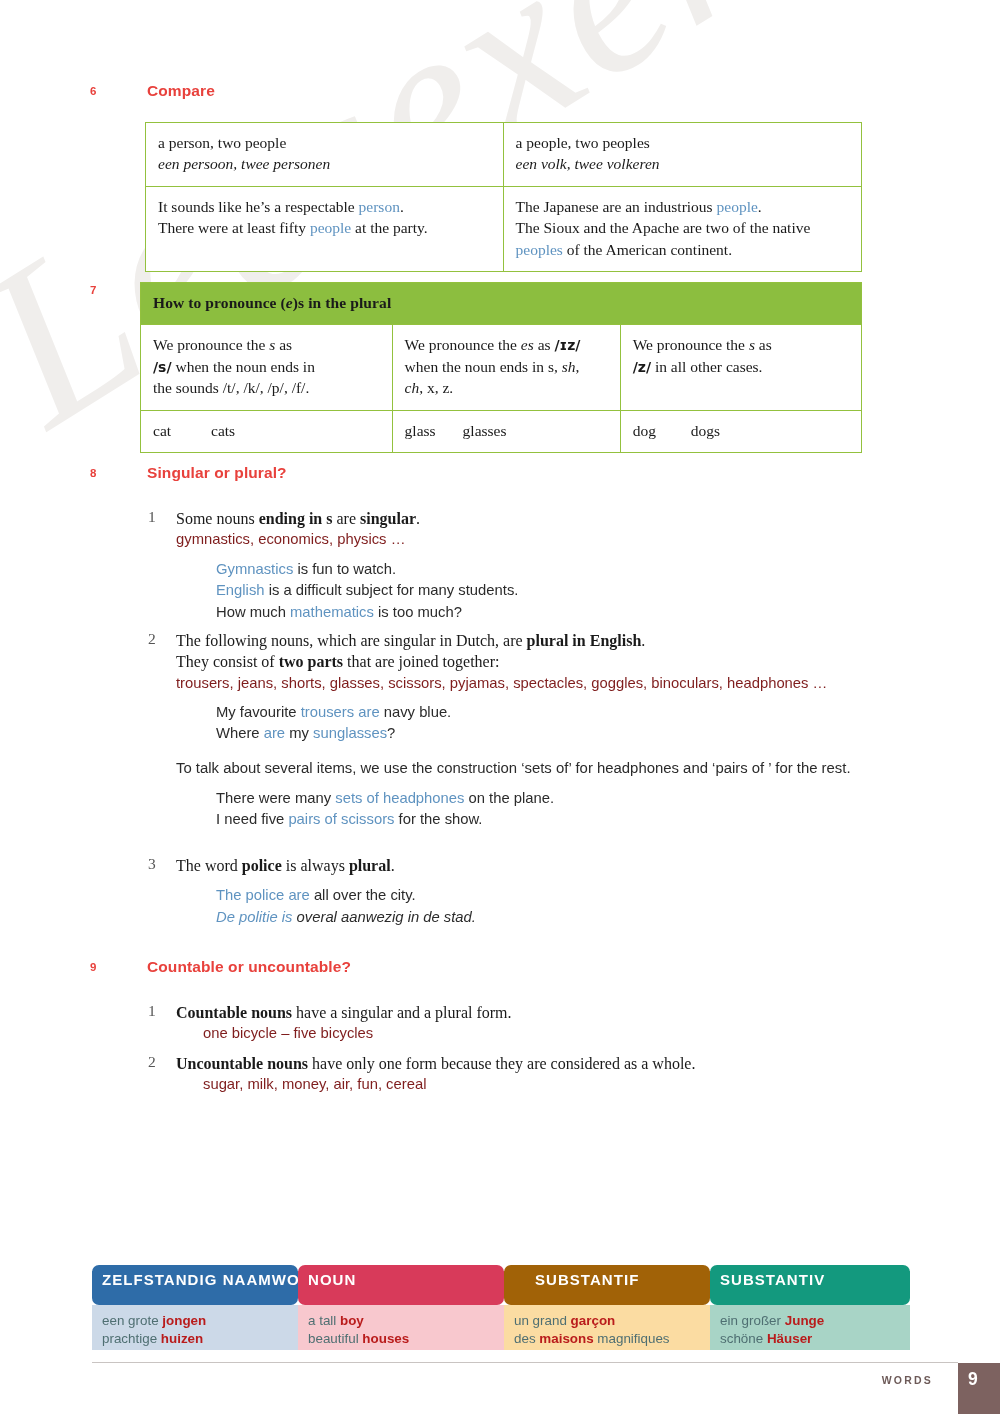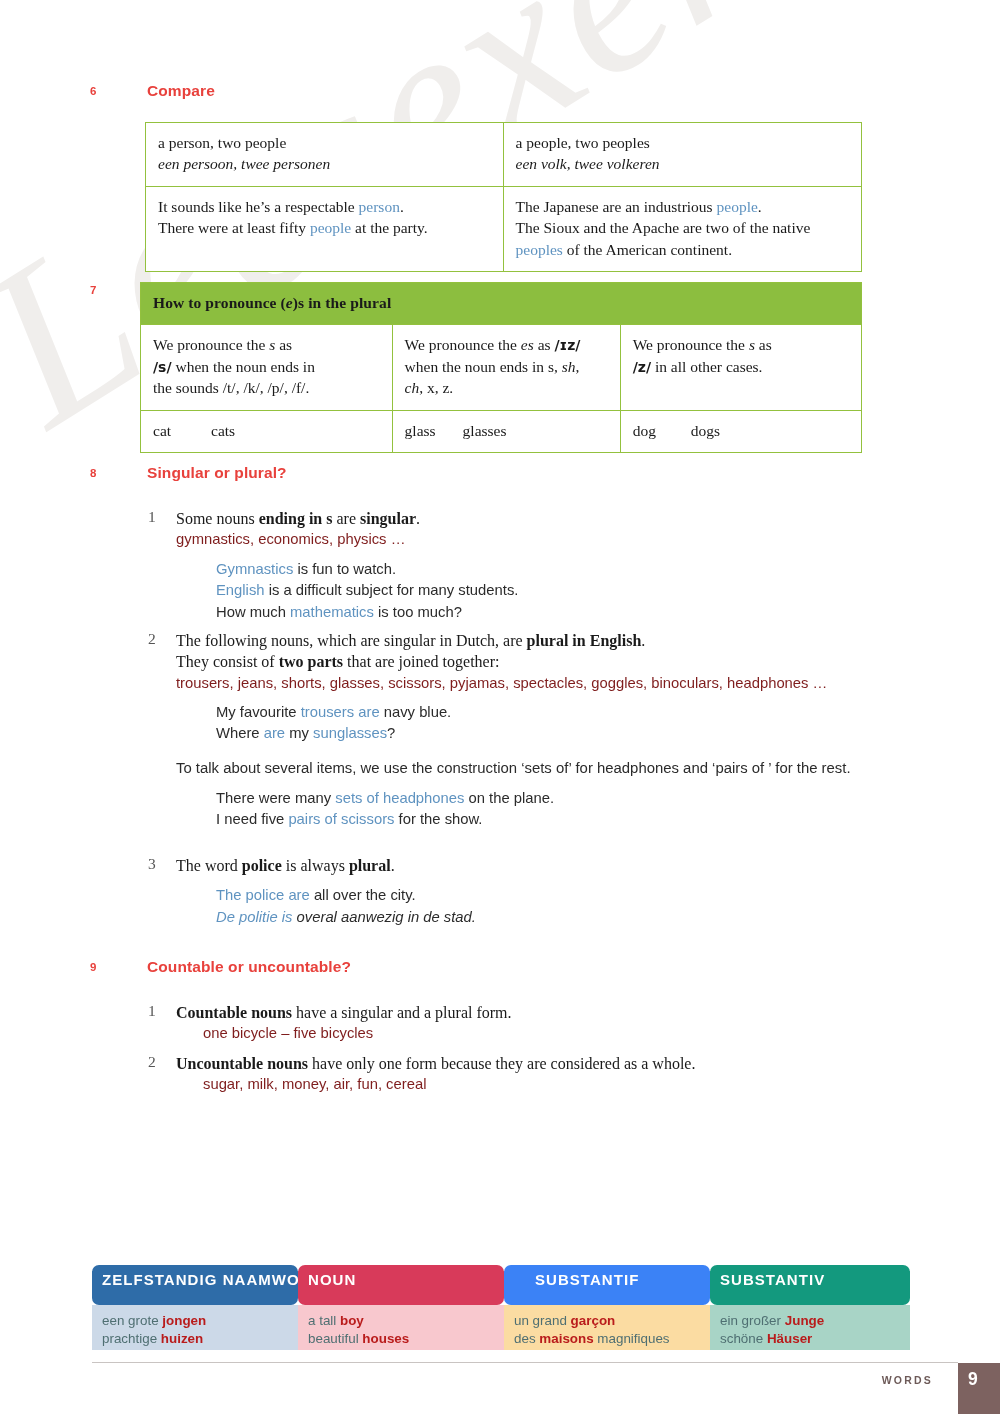--- a/index.html
+++ b/index.html
@@ -331,21 +331,21 @@
   <div id="vocab">
     <div class="vcol" style="width:206px">
       <div class="vhead" style="background: rgb(46, 108, 168);">ZELFSTANDIG NAAMWOORD</div>
       <div class="vbody" style="background: rgb(204, 217, 232);">een grote <b>jongen</b><br>prachtige <b>huizen</b></div>
     </div>
     <div class="vcol" style="width:206px">
       <div class="vhead" style="background: rgb(216, 58, 90);">NOUN</div>
       <div class="vbody" style="background: rgb(248, 200, 206);">a tall <b>boy</b><br>beautiful <b>houses</b></div>
     </div>
     <div class="vcol" style="width:206px">
-      <div class="vhead" style="background: #3b82f6; padding-left: 31px;">SUBSTANTIF</div>
+      <div class="vhead" style="background: #a16207; padding-left: 31px;">SUBSTANTIF</div>
       <div class="vbody" style="background: rgb(251, 220, 162);">un grand <b>garçon</b><br>des <b>maisons</b> magnifiques</div>
     </div>
     <div class="vcol" style="width:200px">
       <div class="vhead" style="background: rgb(19, 153, 126);">SUBSTANTIV</div>
       <div class="vbody" style="background: rgb(168, 212, 198);">ein großer <b>Junge</b><br>schöne <b>Häuser</b></div>
     </div>
   </div>
 
   <div id="footer-rule"></div>
   <div id="footer-label">WORDS</div>

